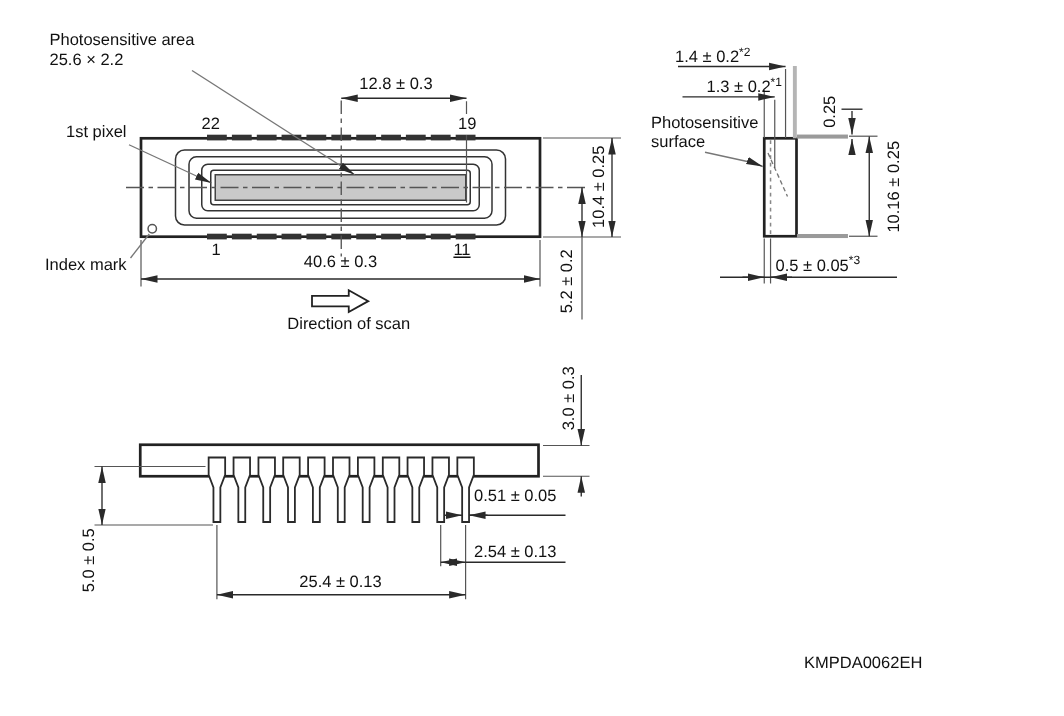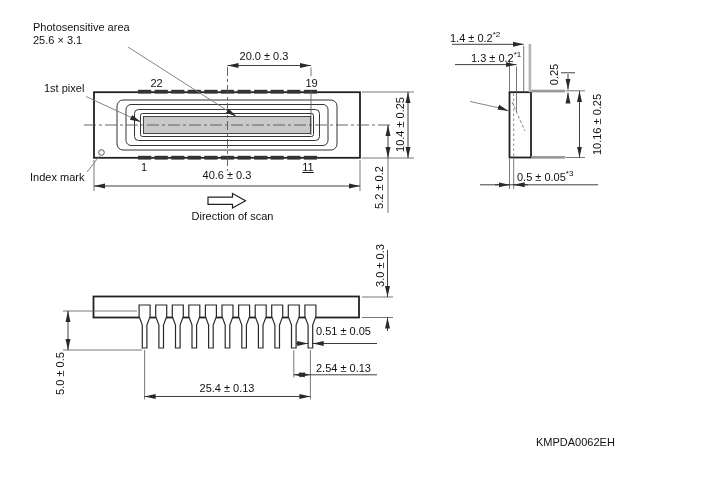--- a/index.html
+++ b/index.html
@@ -179,42 +179,46 @@
 
       <g stroke="#2a2a2a" stroke-width="0.9">
         <line x1="144.6" y1="350" x2="144.6" y2="399.5" stroke="#555" stroke-width="0.8"></line>
         <line x1="144.6" y1="396.5" x2="310.4" y2="396.5" marker-start="url(#mS)" marker-end="url(#mE)"></line>
       </g>
     </g>
   </svg>
 
   <div class="lbl twoline" style="left:33px;top:21px;">
     <span>Photosensitive area</span>
-    <span>25.6 × 3.1</span>
+    <span>25.6 × 2.2</span>
   </div>
 
   <div class="lbl" style="left:44px;top:82px;">1st pixel</div>
   <div class="lbl" style="left:30px;top:171px;">Index mark</div>
 
-  <div class="lbl ctr" style="left:148px;top:77px;width:17px;text-align:center;">22</div>
+  <div class="lbl ctr" style="left:132px;top:77px;width:17px;text-align:center;">22</div>
   <div class="lbl ctr" style="left:303px;top:77px;width:17px;">19</div>
   <div class="lbl ctr" style="left:137px;top:161px;width:14px;">1</div>
   <div class="lbl ctr" style="left:299px;top:161px;width:18px;text-decoration:underline;">11</div>
 
-  <div class="lbl ctr" style="left:224px;top:50px;width:80px;">20.0 ± 0.3</div>
+  <div class="lbl ctr" style="left:224px;top:50px;width:80px;">12.8 ± 0.3</div>
   <div class="lbl ctr" style="left:187px;top:169px;width:80px;text-align:center;">40.6 ± 0.3</div>
   <div class="lbl rot" style="left:364.5px;top:118px;width:70px;">10.4 ± 0.25</div>
   <div class="lbl rot" style="left:351px;top:181px;width:56px;">5.2 ± 0.2</div>
 
   <div class="lbl ctr" style="left:182px;top:210px;width:101px;">Direction of scan</div>
 
   <div class="lbl" style="left:450px;top:31px;"><span>1.4 ± 0.2</span><sup>*2</sup></div>
   <div class="lbl" style="left:455px;top:51px;margin-left:16px;"><span>1.3 ± 0.2</span><sup>*1</sup></div>
   <div class="lbl rot" style="left:539px;top:67.5px;width:30px;">0.25</div>
 
+  <div class="lbl twoline" style="left:434px;top:76px;">
+    <span>Photosensitive</span>
+    <span>surface</span>
+  </div>
 
   <div class="lbl rot" style="left:560.5px;top:117.5px;width:72px;">10.16 ± 0.25</div>
   <div class="lbl" style="left:517px;top:170px;"><span>0.5 ± 0.05</span><sup>*3</sup></div>
 
   <div class="lbl rot" style="left:351.5px;top:259px;width:56px;">3.0 ± 0.3</div>
   <div class="lbl rot" style="left:35px;top:366.5px;width:50px;">5.0 ± 0.5</div>
   <div class="lbl" style="left:316px;top:325px;text-align:center;">0.51 ± 0.05</div>
   <div class="lbl" style="left:316px;top:361.5px;">2.54 ± 0.13</div>
   <div class="lbl ctr" style="left:187px;top:381.5px;width:80px;">25.4 ± 0.13</div>
 

